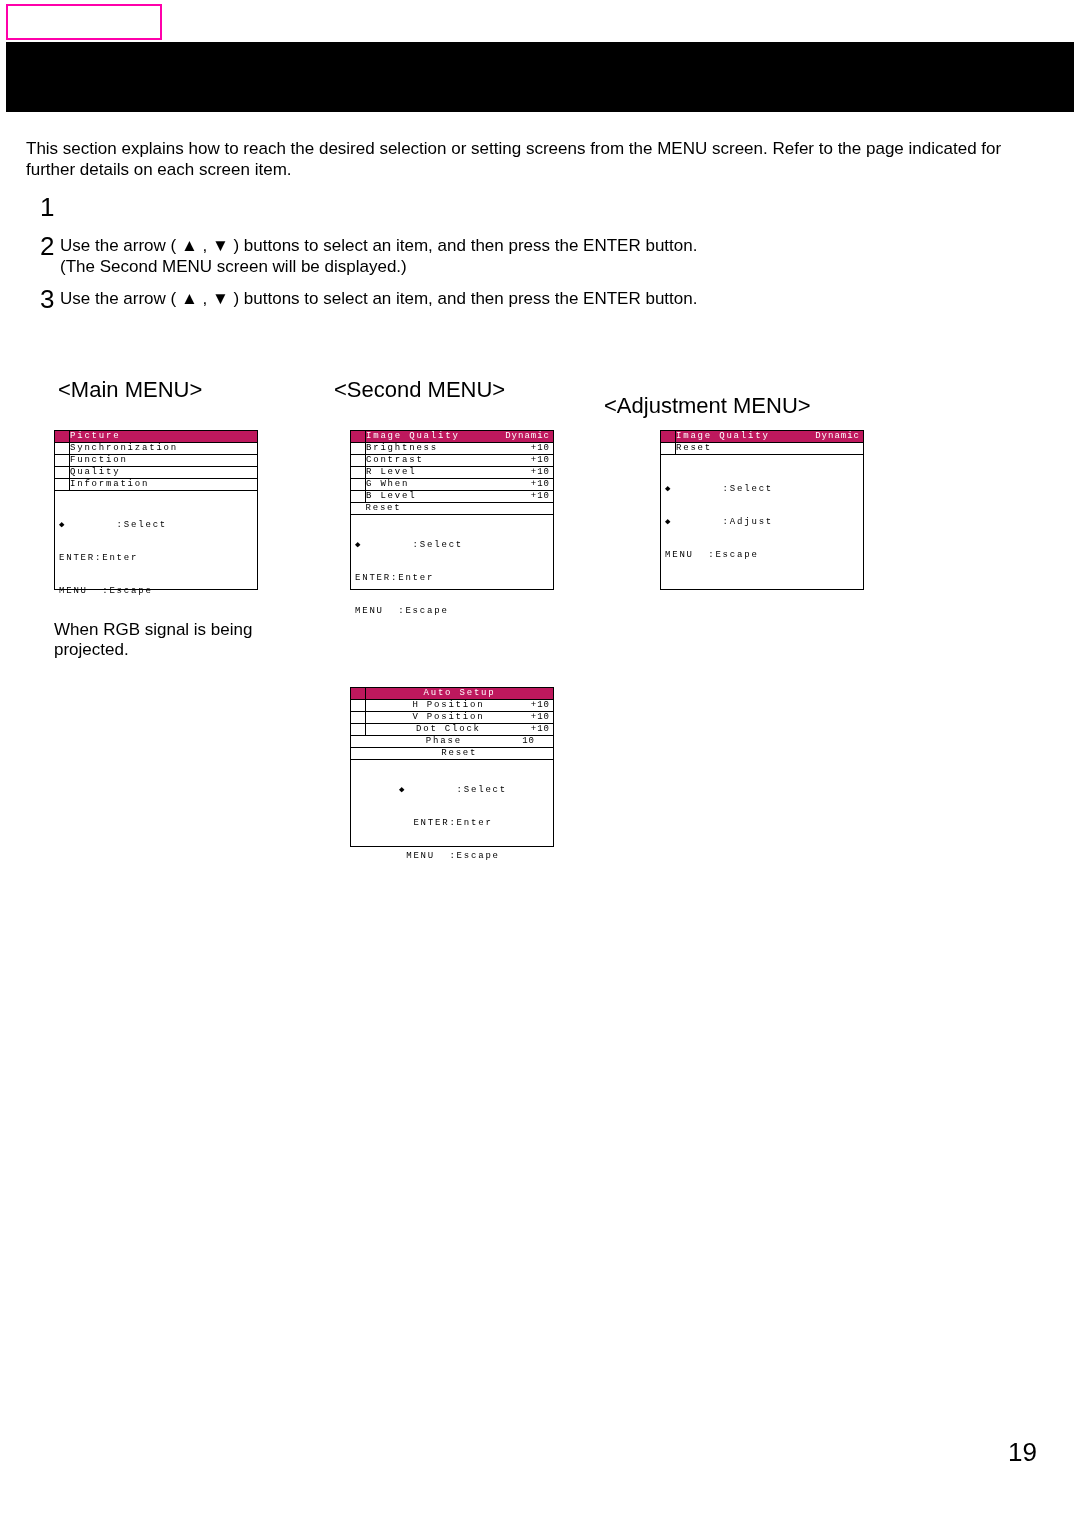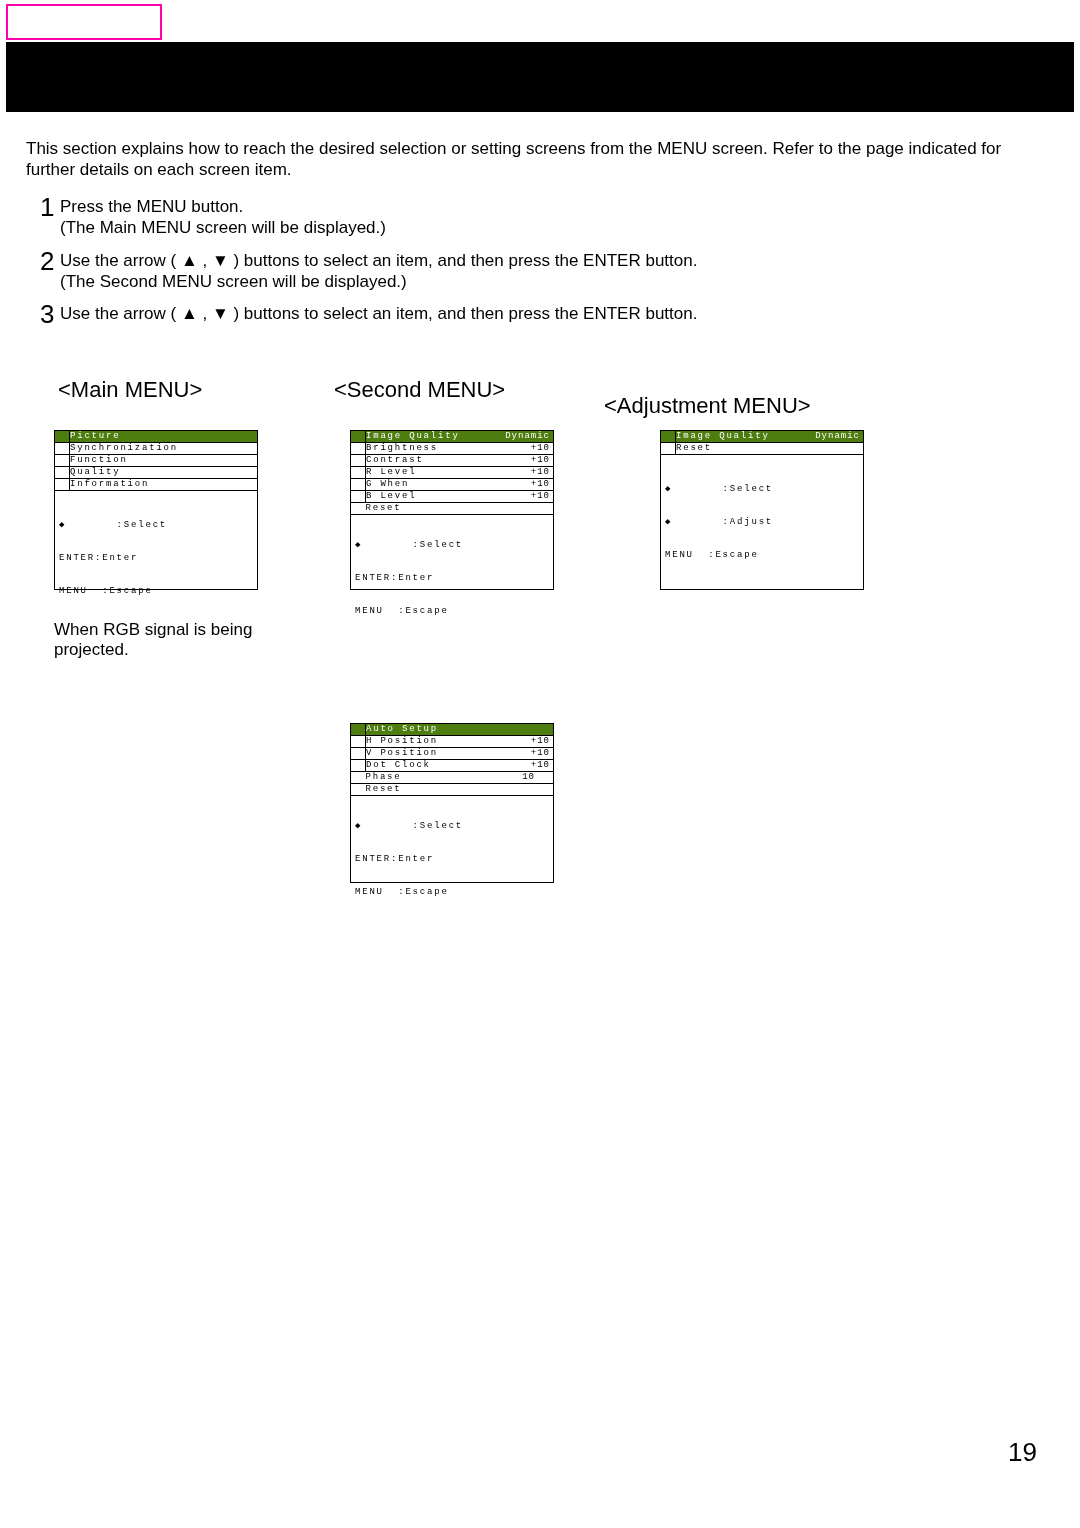--- a/index.html
+++ b/index.html
@@ -35,21 +35,21 @@
   .col-head{position:absolute;font-size:22px;}
   .osd{
     position:absolute;width:204px;height:160px;
     border:1px solid #000;background:#fff;
     font-family:"Courier New",monospace;font-size:9px;letter-spacing:1.8px;
     line-height:11px;box-sizing:border-box;
   }
   .osd table{border-collapse:collapse;width:100%;}
   .osd td{padding:0;height:11px;}
   .cell-chk{width:14px;border-right:1px solid #000;border-bottom:1px solid #000;}
-  .cell-hl{background:#4d7c0f;color:#fff;}
+  .cell-hl{background:#be185d;color:#fff;}
   .cell-row{border-bottom:1px solid #000;padding-left:2px;white-space:nowrap;}
   .val{float:right;padding-right:3px;letter-spacing:1px;}
   .hints{padding:3px 2px 0 4px;white-space:pre;}
   .caption{
     position:absolute;font-size:17px;line-height:1.2;margin-top:22px;
   }
   .pagenum{
     position:absolute;right:43px;bottom:60px;font-size:26px;
   }
 </style>
@@ -57,24 +57,20 @@
 <body>
 
 <div class="magenta-box"></div>
 <div class="black-bar"></div>
 
 <div class="intro">This section explains how to reach the desired selection or setting screens from the MENU screen. Refer to the page indicated for further details on each screen item.</div>
 
 <div class="steps">
   <div class="step-row">
     <div class="step-num">1</div>
-    <div class="step-txt">
-      <span>Press the MENU button.</span><br>
-      <span>(The Main MENU screen will be displayed.)</span>
-    </div>
   </div>
   <div class="step-row">
     <div class="step-num">2</div>
     <div class="step-txt">
       <span>Use the arrow (  ▲ , ▼ ) buttons  to select an item, and then press the ENTER button.</span><br>
       <span>(The Second MENU screen will be displayed.)</span>
     </div>
   </div>
   <div class="step-row">
     <div class="step-num">3</div>
@@ -156,21 +152,21 @@
         </tr>
   </tbody>
     </table>
   <div class="hints">
     <div>◆       :Select</div>
     <div>ENTER:Enter</div>
     <div>MENU  :Escape</div>
   </div>
 </div>
 
-<div class="osd" style="left:350px;top:723px;">
+<div class="osd" style="left:350px;top:687px;text-align:center;">
   <table>
     <tbody>
         <tr>
           <td class="cell-chk cell-hl"></td>
           <td class="cell-row cell-hl"><span>Auto Setup</span></td>
         </tr>
     <tr>
           <td class="cell-chk"></td>
           <td class="cell-row"><span>H Position</span><span class="val">+10</span></td>
         </tr>

